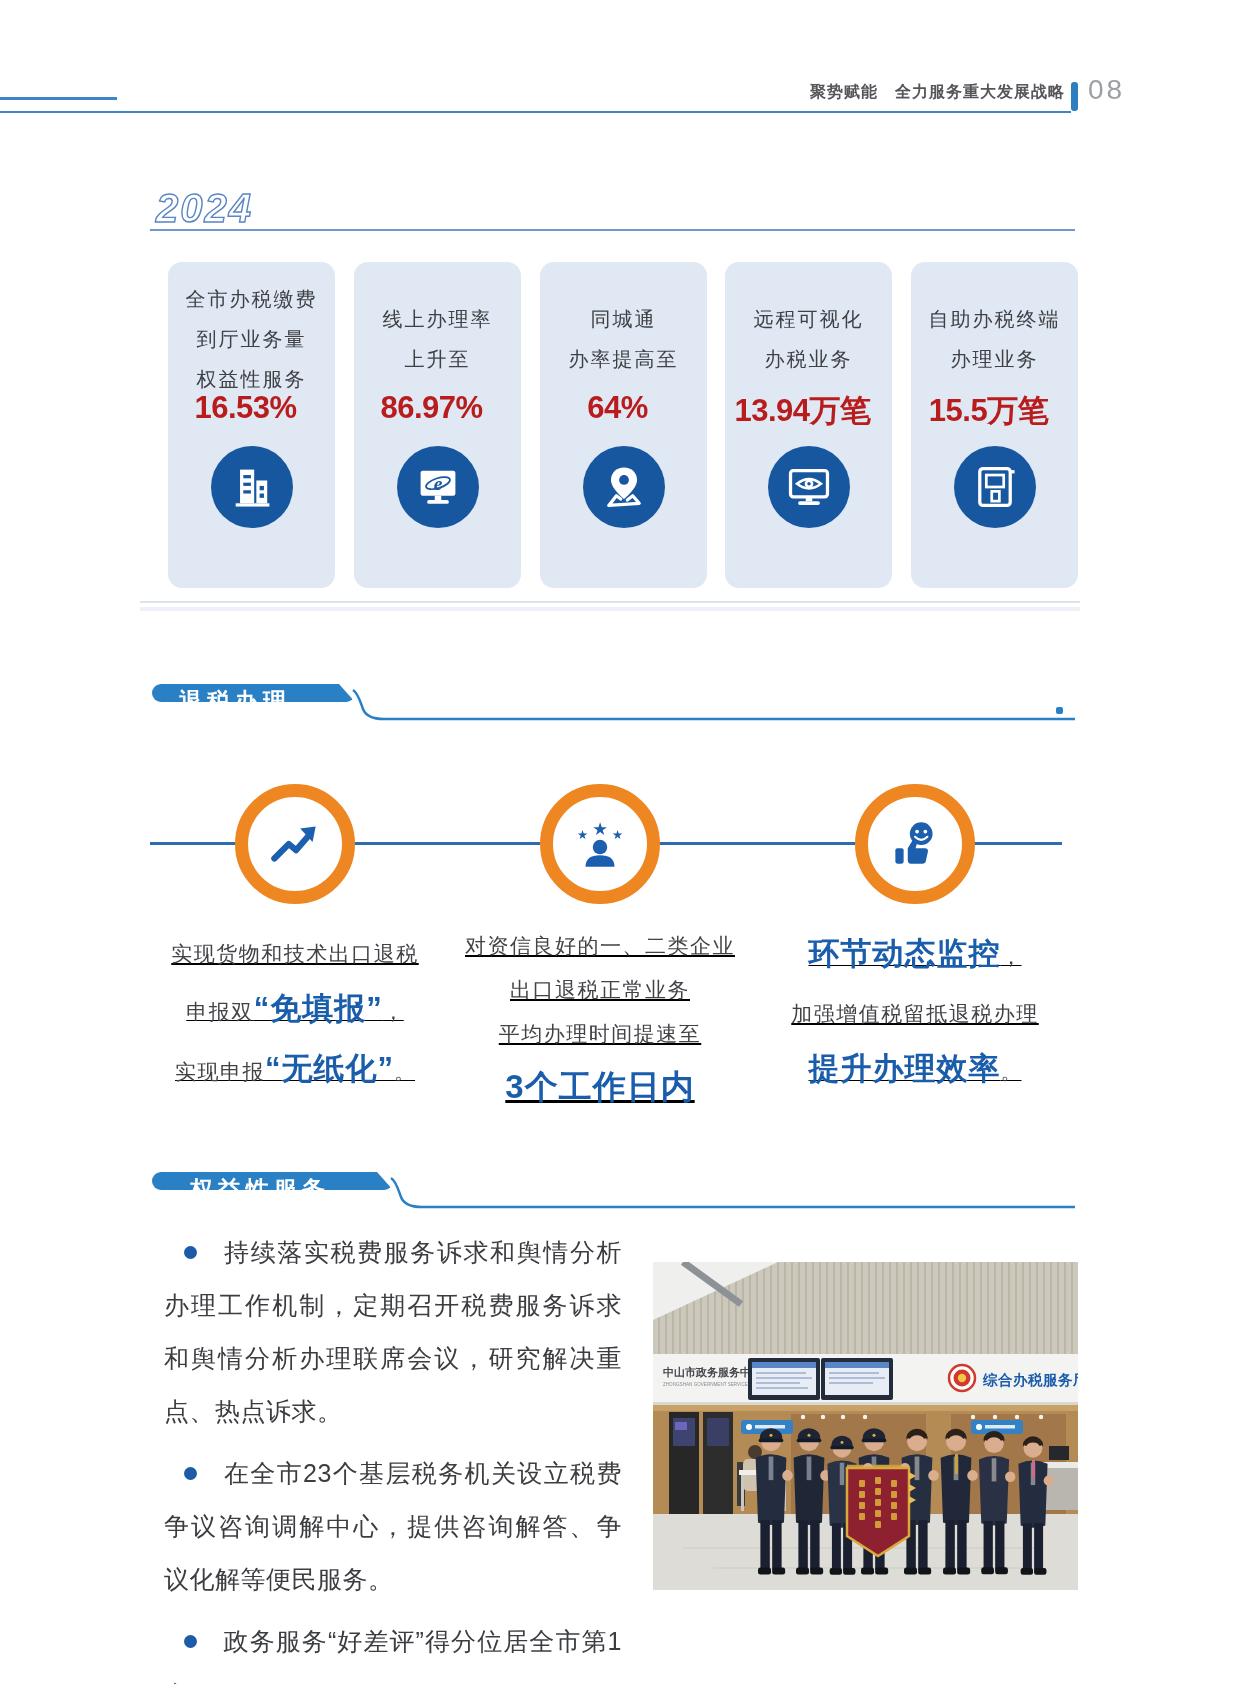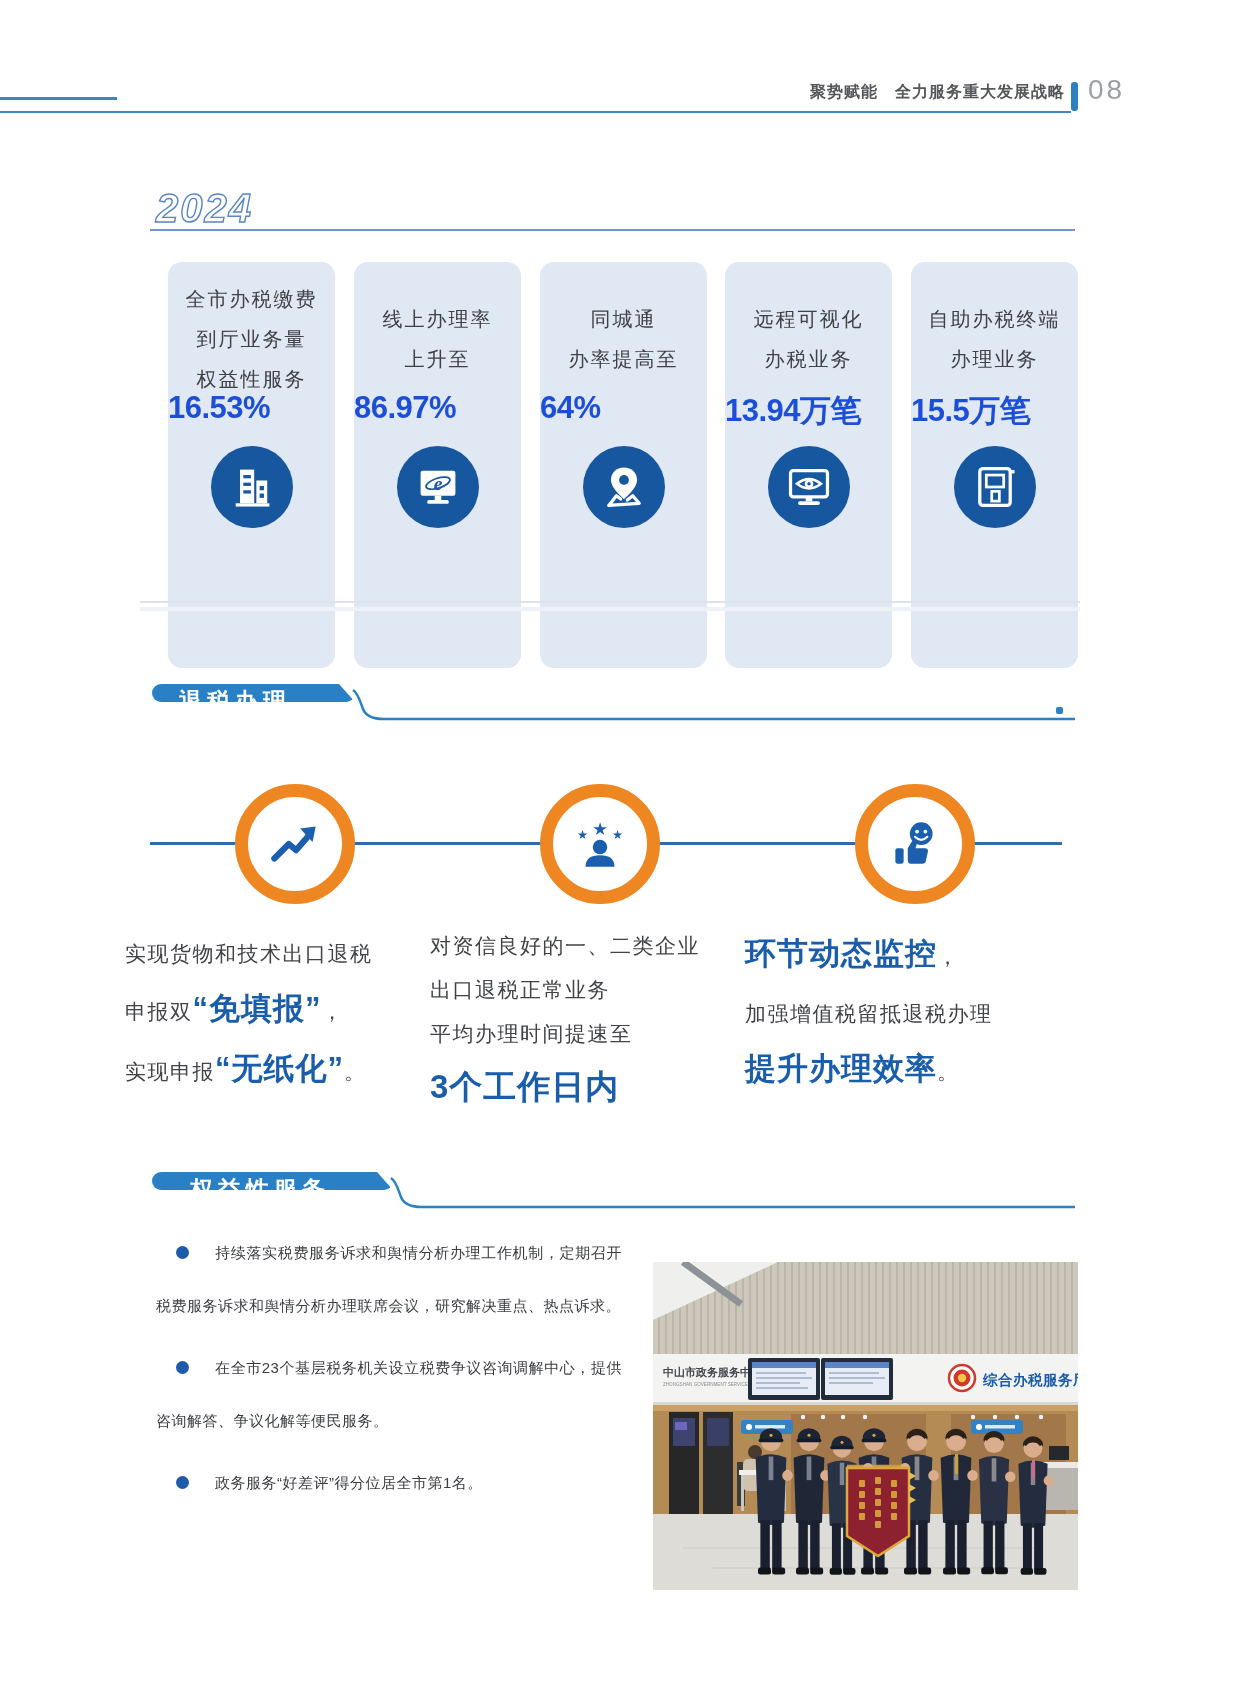--- a/index.html
+++ b/index.html
@@ -10,48 +10,48 @@
   
   .hdr-line-short{position:absolute;left:0;top:97px;width:117px;height:3px;background:#3c85c6;}
   .hdr-line-long{position:absolute;left:0;top:111px;width:1071px;height:2px;background:#3c85c6;}
   .hdr-title{position:absolute;top:82px;right:176px;font-size:16px;font-weight:bold;color:#54565a;letter-spacing:1px;white-space:nowrap;}
   .hdr-bar{position:absolute;left:1071px;top:82px;width:7px;height:29px;background:#2e7fc0;border-radius:3px;}
   .hdr-pagenum{position:absolute;left:1088px;top:74px;font-size:28px;color:#9da0a3;letter-spacing:3px;}
   
   .year-svg{position:absolute;left:150px;top:180px;}
   .year-line{position:absolute;left:150px;top:229px;width:925px;height:2px;background:#6f97cd;}
   
-  .card{position:absolute;top:262px;width:167px;height:406px;background:#e0e8f4;border-radius:14px;}
+  .card{position:absolute;top:262px;width:167px;height:326px;background:#e0e8f4;border-radius:14px;}
   .card-lines{position:absolute;top:18px;left:4px;right:4px;height:118px;display:flex;flex-direction:column;align-items:center;justify-content:center;}
   .card-line{font-size:20px;color:#3f4145;letter-spacing:2px;line-height:40px;white-space:nowrap;}
-  .card-value{position:absolute;top:128px;left:0;right:12px;font-size:31px;font-weight:800;color:#1d4ed8;letter-spacing:-0.5px;white-space:nowrap;}
+  .card-value{position:absolute;top:128px;left:0;right:12px;text-align:center;font-size:31px;font-weight:800;color:#b91c1c;letter-spacing:-0.5px;white-space:nowrap;}
   .card-iconwrap{position:absolute;left:50%;top:184px;margin-left:-41px;width:82px;height:82px;border-radius:50%;background:#17579f;display:flex;align-items:center;justify-content:center;}
   .card-iconwrap svg{width:50px;height:50px;}
   
   .cards-divider-a{position:absolute;left:140px;top:601px;width:940px;height:2px;background:#dde3ee;}
   .cards-divider-b{position:absolute;left:140px;top:607px;width:940px;height:4px;background:#eef1f7;}
   
   .banner{position:absolute;height:18px;background:#2a80c5;border-radius:9px;
     clip-path:polygon(0 0,calc(100% - 16px) 0,100% 100%,0 100%);
     color:#ffffff;font-size:23px;font-weight:bold;letter-spacing:5px;line-height:35px;padding-left:27px;box-sizing:border-box;}
   .banner-curve{position:absolute;overflow:visible;}
   
   .feat-hline{position:absolute;left:150px;top:842px;width:912px;height:3px;background:#2e6cb0;}
   .feat-circle{position:absolute;top:784px;width:120px;height:120px;border-radius:50%;border:13px solid #ee8722;background:#ffffff;box-sizing:border-box;display:flex;align-items:center;justify-content:center;}
   .feat-circle svg{width:62px;height:62px;}
-  .feat-col{position:absolute;width:340px;}
+  .feat-col{position:absolute;width:340px;text-align:center;text-decoration:underline;}
   .feat-line{line-height:55px;white-space:nowrap;}
   .feat-gray{font-size:21px;color:#414347;letter-spacing:1.5px;}
   .feat-hl{font-size:31px;font-weight:bold;color:#1a5dab;letter-spacing:1px;}
   .feat-punct{font-size:21px;color:#414347;}
   .fl-c2{line-height:44px;}
   .fl-c2-big{line-height:62px;}
   
   .bullets{position:absolute;left:148px;top:1226px;width:474px;}
-  .bullet{font-size:15px;color:#3b3d41;line-height:53px;text-align:justify;margin:0 0 9px 8px;text-indent:20px;letter-spacing:0.5px;}
+  .bullet{font-size:25px;color:#3b3d41;line-height:53px;text-align:justify;margin:0 0 9px 16px;text-indent:20px;letter-spacing:0.5px;}
   .blt-dot{display:inline-block;width:13px;height:13px;border-radius:50%;background:#1d5ba9;margin:0 26px 3px 0;vertical-align:middle;text-indent:0;}
   .photo{position:absolute;left:653px;top:1262px;width:425px;height:328px;}
 </style>
 </head>
 <body>
 
 <div class="page">
 
   <div class="hdr-line-short"></div>
   <div class="hdr-title">聚势赋能　全力服务重大发展战略</div>

